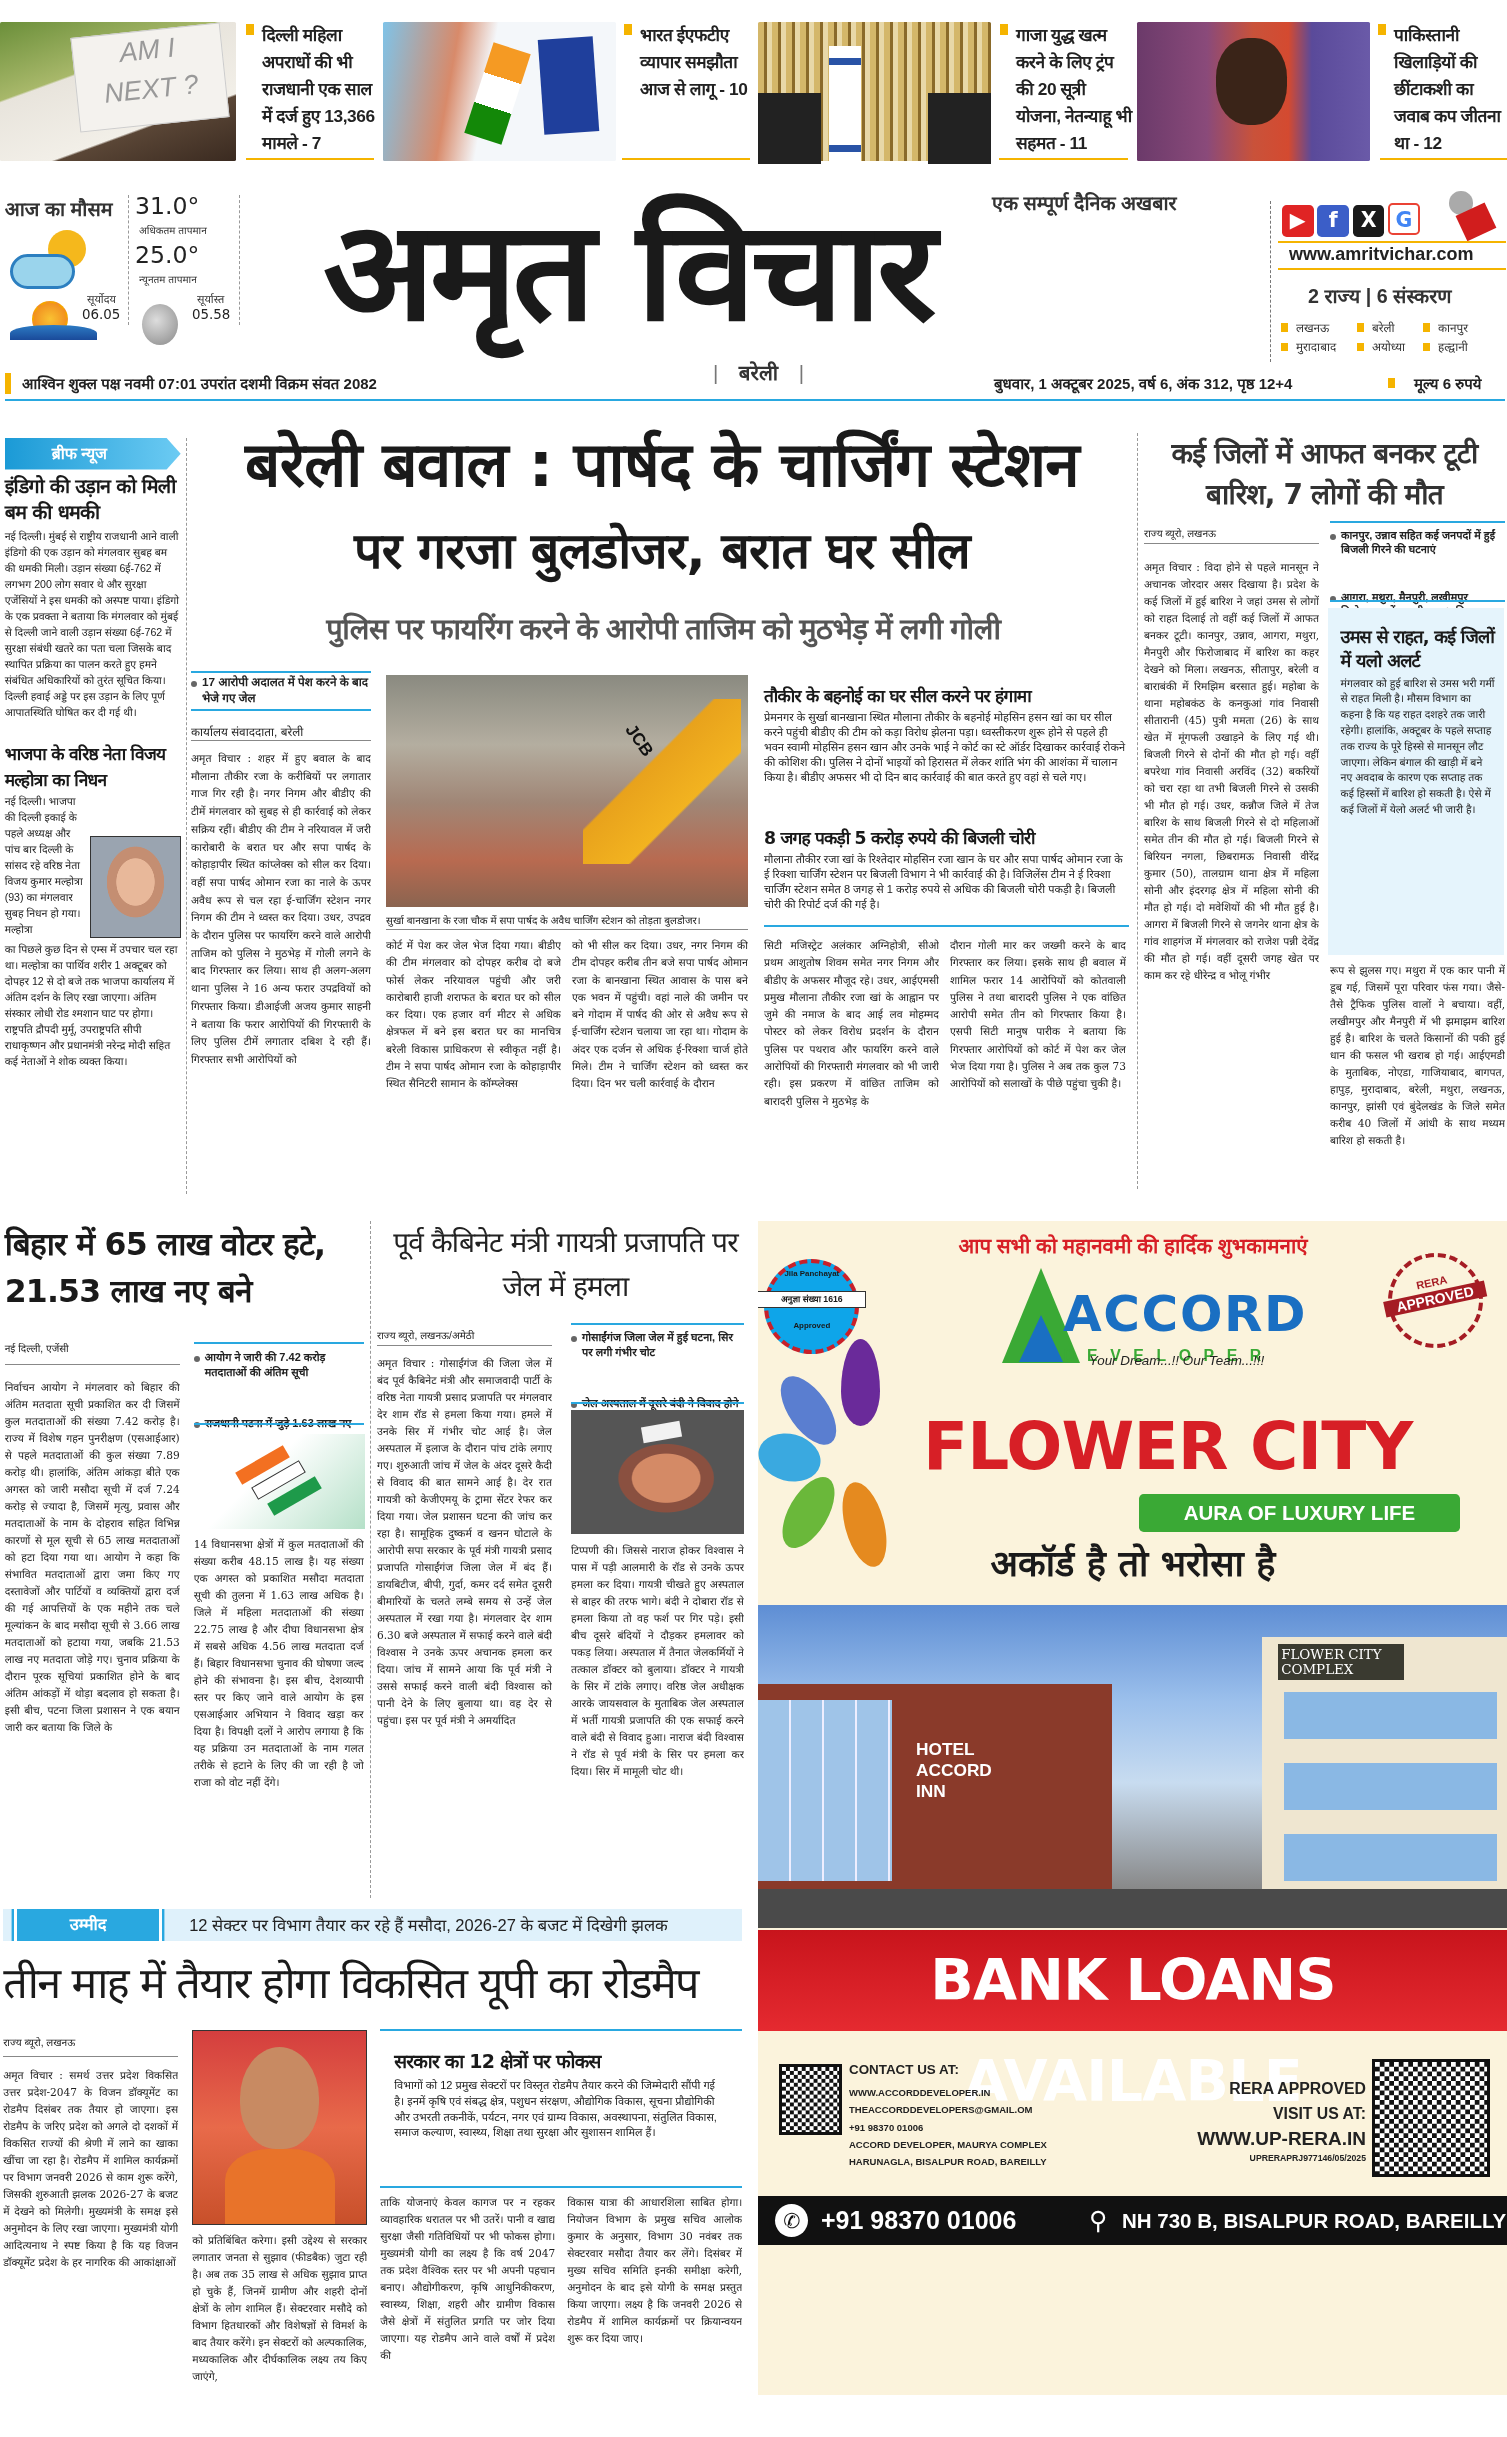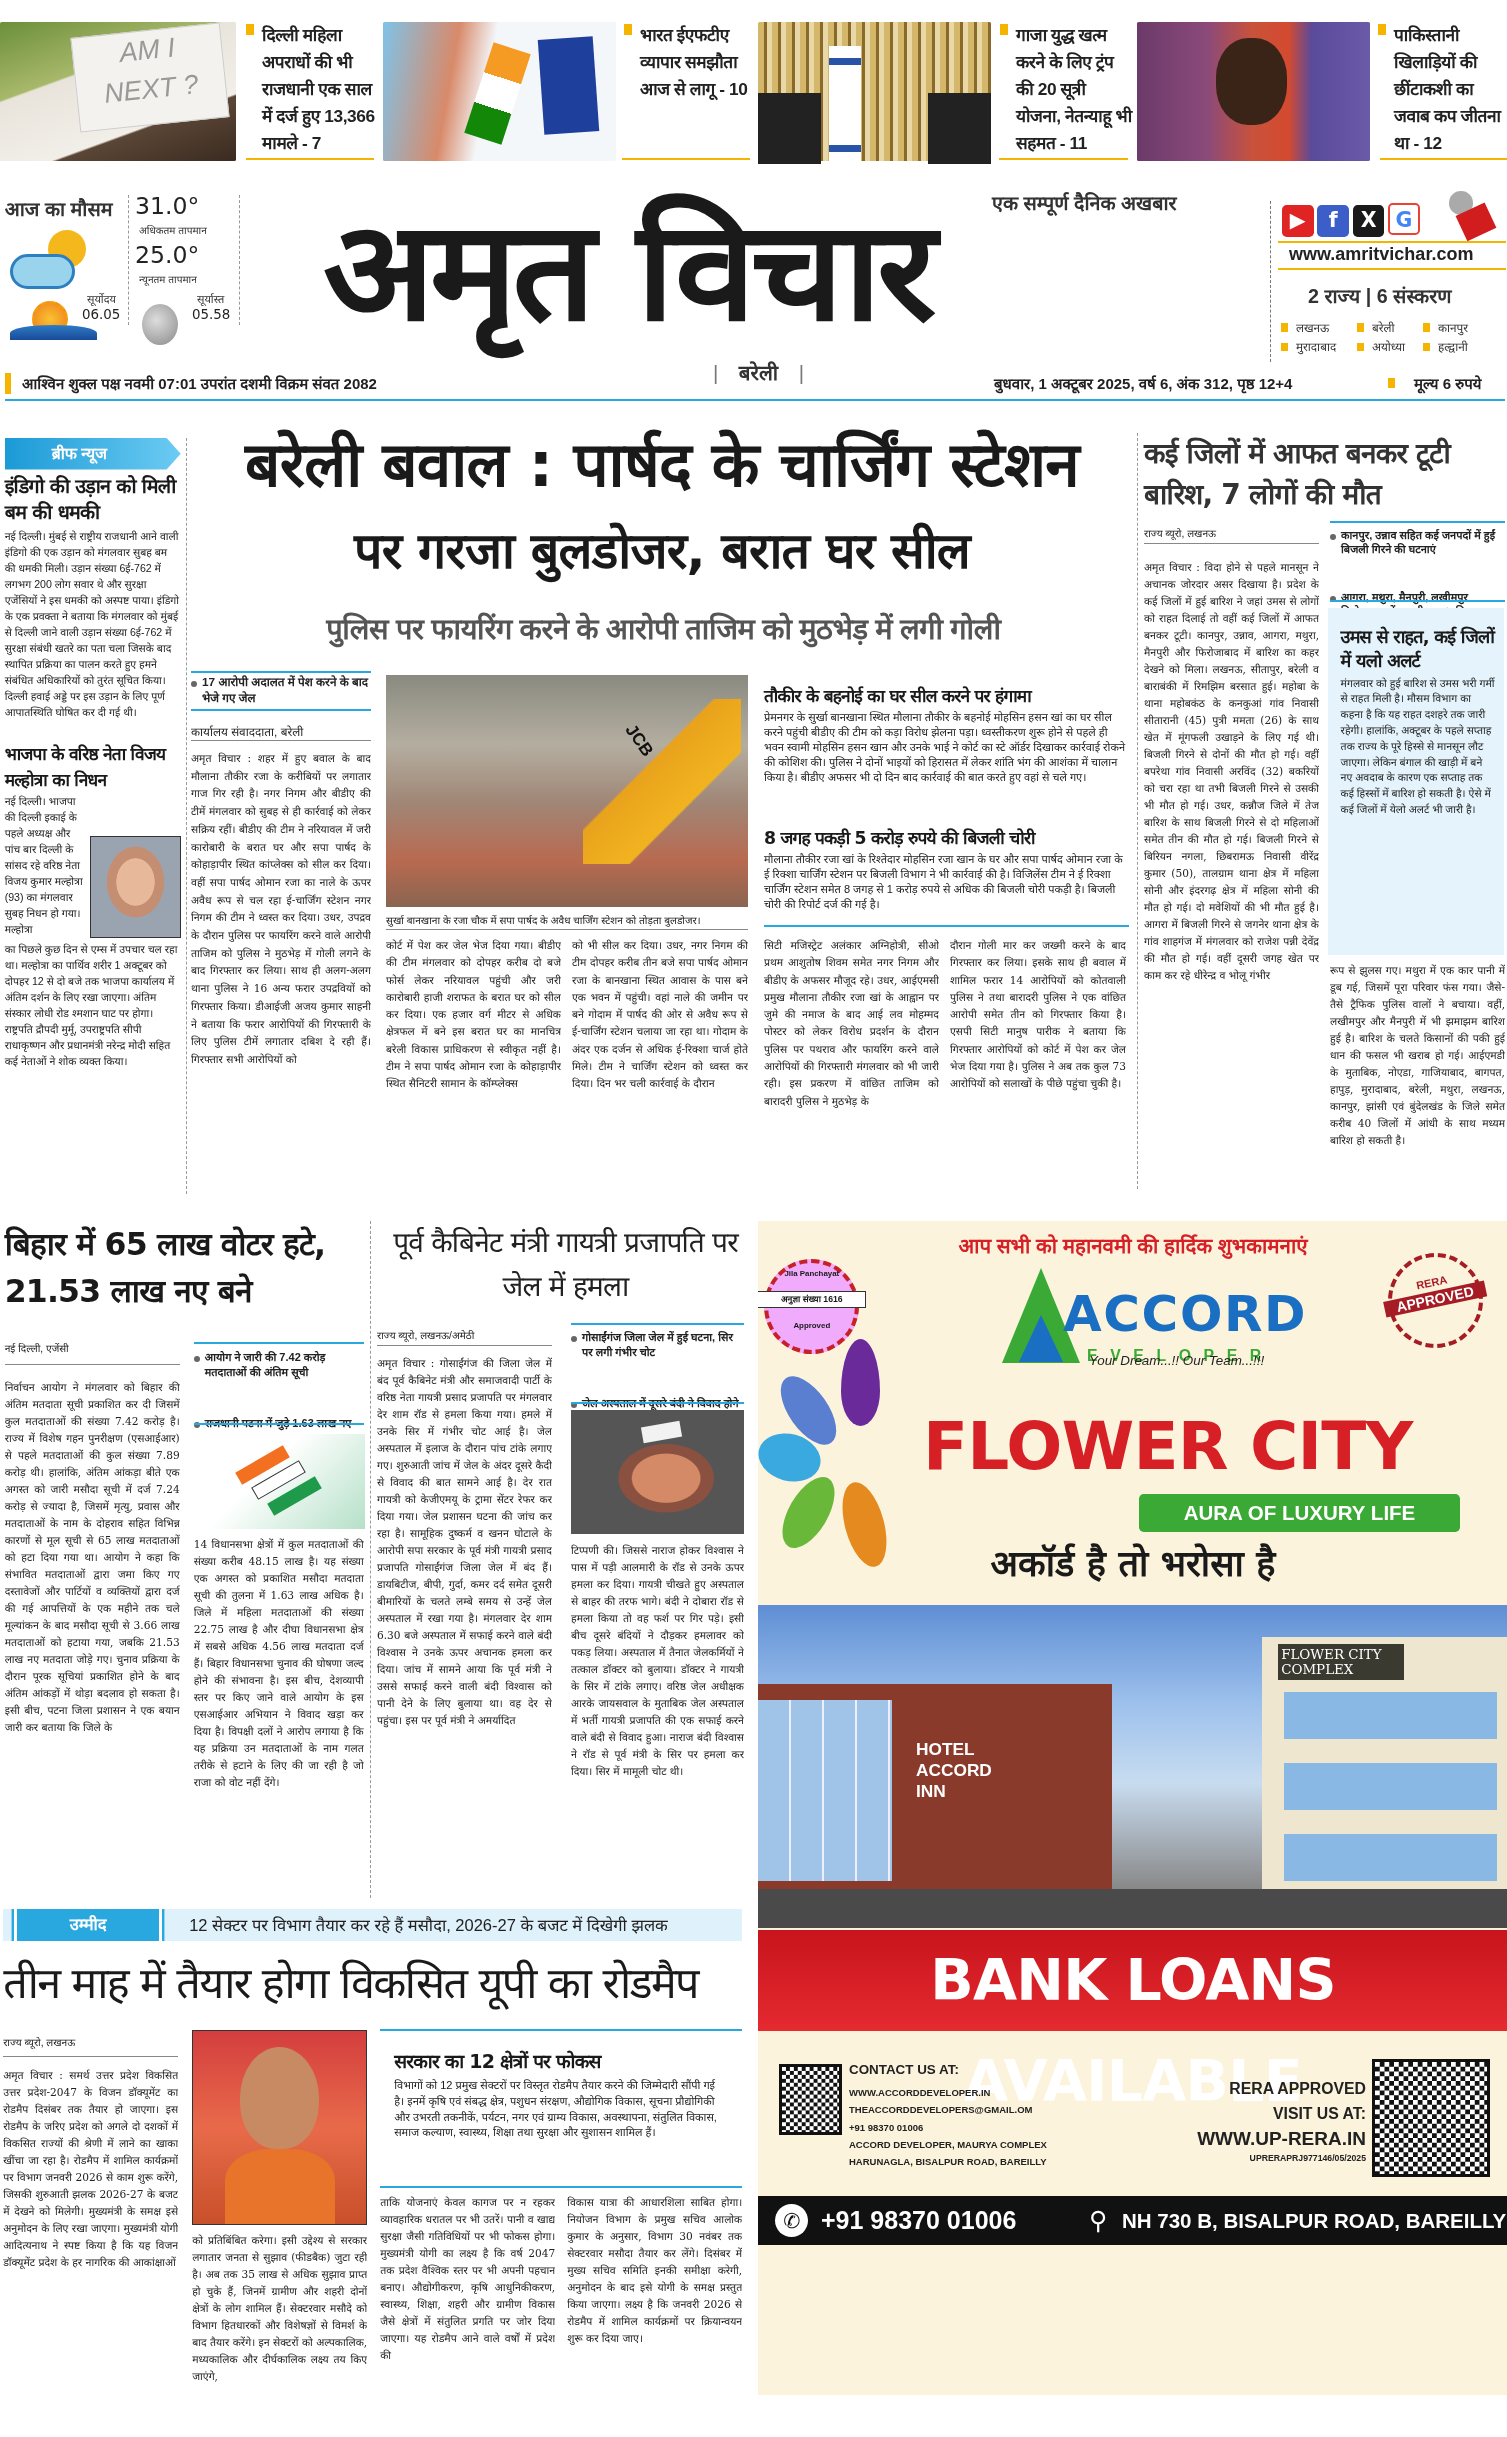--- a/index.html
+++ b/index.html
@@ -163,21 +163,21 @@
   <div class="abs headline" style="left:573px;top:402px;width:369px;font-size:17.3px;line-height:23.6px;font-weight:800">8 जगह पकड़ी 5 करोड़ रुपये की बिजली चोरी</div>
   <div class="abs cond" style="left:573px;top:427px;width:362px;font-size:11px;line-height:15px">मौलाना तौकीर रजा खां के रिश्तेदार मोहसिन रजा खान के घर और सपा पार्षद ओमान रजा के ई रिक्शा चार्जिंग स्टेशन पर बिजली विभाग ने भी कार्रवाई की है। विजिलेंस टीम ने ई रिक्शा चार्जिंग स्टेशन समेत 8 जगह से 1 करोड़ रुपये से अधिक की बिजली चोरी पकड़ी है। बिजली चोरी की रिपोर्ट दर्ज की गई है।</div>
   <div class="blue-rule" style="left:573px;top:500px;width:365px"></div>
 
   <div class="abs body" style="left:573px;top:512px;width:175px;height:252px;overflow:hidden;font-size:10.6px;line-height:17.3px"><span>सिटी मजिस्ट्रेट अलंकार अग्निहोत्री, सीओ प्रथम आशुतोष शिवम समेत नगर निगम और बीडीए के अफसर मौजूद रहे। उधर, आईएमसी प्रमुख मौलाना तौकीर रजा खां के आह्वान पर जुमे की नमाज के बाद आई लव मोहम्मद पोस्टर को लेकर विरोध प्रदर्शन के दौरान पुलिस पर पथराव और फायरिंग करने वाले आरोपियों की गिरफ्तारी मंगलवार को भी जारी रही। इस प्रकरण में वांछित ताजिम को बारादरी पुलिस ने मुठभेड़ के</span></div>
   <div class="abs body" style="left:759px;top:512px;width:176px;height:252px;overflow:hidden;font-size:10.6px;line-height:17.3px"><span>दौरान गोली मार कर जख्मी करने के बाद गिरफ्तार कर लिया। इसके साथ ही बवाल में शामिल फरार 14 आरोपियों को कोतवाली पुलिस ने तथा बारादरी पुलिस ने एक वांछित आरोपी समेत तीन को गिरफ्तार किया है। एसपी सिटी मानुष पारीक ने बताया कि गिरफ्तार आरोपियों को कोर्ट में पेश कर जेल भेज दिया गया है। पुलिस ने अब तक कुल 73 आरोपियों को सलाखों के पीछे पहुंचा चुकी है।</span></div>
 </div>
 
 <div class="dot-v" style="left:1137px;top:433px;height:756px"></div>
 <div class="abs" style="left:1144px;top:433px;width:361px;height:764px">
-  <div class="abs headline" style="left:0;top:0;width:361px;font-size:28px;line-height:41px;font-weight:800;color:#333">कई जिलों में आफत बनकर टूटी बारिश, 7 लोगों की मौत</div>
+  <div class="abs headline" style="left:0;top:0;width:361px;text-align:center;font-size:28px;line-height:41px;font-weight:800;color:#333">कई जिलों में आफत बनकर टूटी बारिश, 7 लोगों की मौत</div>
   <div class="abs byline" style="left:0;top:93px;font-size:10.2px">राज्य ब्यूरो, लखनऊ</div>
   <div class="grey-rule" style="left:0;top:110px;width:175px"></div>
   <div class="blue-rule" style="left:186px;top:88px;width:175px"></div>
   <div class="abs bullet" style="left:186px;top:95px;width:175px;font-size:11px;line-height:14px">कानपुर, उन्नाव सहित कई जनपदों में हुईं बिजली गिरने की घटनाएं</div>
   <div class="abs bullet" style="left:186px;top:129px;width:175px;font-size:11px;line-height:14px">आगरा, मथुरा, मैनपुरी, लखीमपुर फिरोजाबाद में जनजीवन प्रभावित</div>
   <div class="blue-rule" style="left:186px;top:167px;width:175px"></div>
   <div class="abs body" style="left:0;top:126px;width:175px;height:630px;overflow:hidden;font-size:10.6px;line-height:17px"><span>अमृत विचार : विदा होने से पहले मानसून ने अचानक जोरदार असर दिखाया है। प्रदेश के कई जिलों में हुई बारिश ने जहां उमस से लोगों को राहत दिलाई तो वहीं कई जिलों में आफत बनकर टूटी। कानपुर, उन्नाव, आगरा, मथुरा, मैनपुरी और फिरोजाबाद में बारिश का कहर देखने को मिला। लखनऊ, सीतापुर, बरेली व बाराबंकी में रिमझिम बरसात हुई। महोबा के थाना महोबकंठ के कनकुआं गांव निवासी सीतारानी (45) पुत्री ममता (26) के साथ खेत में मूंगफली उखाड़ने के लिए गई थी। बिजली गिरने से दोनों की मौत हो गई। वहीं बपरेथा गांव निवासी अरविंद (32) बकरियों को चरा रहा था तभी बिजली गिरने से उसकी भी मौत हो गई। उधर, कन्नौज जिले में तेज बारिश के साथ बिजली गिरने से दो महिलाओं समेत तीन की मौत हो गई। बिजली गिरने से बिरियन नगला, छिबरामऊ निवासी वीरेंद्र कुमार (50), तालग्राम थाना क्षेत्र में महिला सोनी और इंदरगढ़ क्षेत्र में महिला सोनी की मौत हो गई। दो मवेशियों की भी मौत हुई है। आगरा में बिजली गिरने से जगनेर थाना क्षेत्र के गांव शाहगंज में मंगलवार को राजेश पन्नी देवेंद्र की मौत हो गई। वहीं दूसरी जगह खेत पर काम कर रहे धीरेन्द्र व भोलू गंभीर</span></div>
 
   <div class="abs" style="left:184px;top:175px;width:176px;height:347px;background:#e5f4fc;padding:17.3px 7.9px 0 12.6px">
     <div class="headline" style="font-size:18px;line-height:23.6px;font-weight:800">उमस से राहत, कई जिलों में यलो अलर्ट</div>
@@ -236,21 +236,21 @@
   <div class="abs cond" style="left:391px;top:169px;width:331px;font-size:11px;line-height:15.8px">विभागों को 12 प्रमुख सेक्टरों पर विस्तृत रोडमैप तैयार करने की जिम्मेदारी सौंपी गई है। इनमें कृषि एवं संबद्ध क्षेत्र, पशुधन संरक्षण, औद्योगिक विकास, सूचना प्रौद्योगिकी और उभरती तकनीकें, पर्यटन, नगर एवं ग्राम्य विकास, अवस्थापना, संतुलित विकास, समाज कल्याण, स्वास्थ्य, शिक्षा तथा सुरक्षा और सुशासन शामिल हैं।</div>
   <div class="blue-rule" style="left:377px;top:277px;width:362px"></div>
   <div class="abs body" style="left:189px;top:323px;width:175px;height:181px;overflow:hidden;font-size:10.6px;line-height:17px"><span>को प्रतिबिंबित करेगा। इसी उद्देश्य से सरकार लगातार जनता से सुझाव (फीडबैक) जुटा रही है। अब तक 35 लाख से अधिक सुझाव प्राप्त हो चुके हैं, जिनमें ग्रामीण और शहरी दोनों क्षेत्रों के लोग शामिल हैं। सेक्टरवार मसौदे को विभाग हितधारकों और विशेषज्ञों से विमर्श के बाद तैयार करेंगे। इन सेक्टरों को अल्पकालिक, मध्यकालिक और दीर्घकालिक लक्ष्य तय किए जाएंगे,</span></div>
   <div class="abs body" style="left:377px;top:285px;width:175px;height:221px;overflow:hidden;font-size:10.6px;line-height:17px"><span>ताकि योजनाएं केवल कागज पर न रहकर व्यावहारिक धरातल पर भी उतरें। पानी व खाद्य सुरक्षा जैसी गतिविधियों पर भी फोकस होगा। मुख्यमंत्री योगी का लक्ष्य है कि वर्ष 2047 तक प्रदेश वैश्विक स्तर पर भी अपनी पहचान बनाए। औद्योगीकरण, कृषि आधुनिकीकरण, स्वास्थ्य, शिक्षा, शहरी और ग्रामीण विकास जैसे क्षेत्रों में संतुलित प्रगति पर जोर दिया जाएगा। यह रोडमैप आने वाले वर्षों में प्रदेश की</span></div>
   <div class="abs body" style="left:564px;top:285px;width:175px;height:221px;overflow:hidden;font-size:10.6px;line-height:17px"><span>विकास यात्रा की आधारशिला साबित होगा। नियोजन विभाग के प्रमुख सचिव आलोक कुमार के अनुसार, विभाग 30 नवंबर तक सेक्टरवार मसौदा तैयार कर लेंगे। दिसंबर में मुख्य सचिव समिति इनकी समीक्षा करेगी, अनुमोदन के बाद इसे योगी के समक्ष प्रस्तुत किया जाएगा। लक्ष्य है कि जनवरी 2026 से रोडमैप में शामिल कार्यक्रमों पर क्रियान्वयन शुरू कर दिया जाए।</span></div>
 </div>
 
 <div class="ad">
   <div class="abs cond" style="left:0;top:9.5px;width:750px;text-align:center;font-size:20.5px;font-weight:700;color:#d71f26">आप सभी को महानवमी की हार्दिक शुभकामनाएं</div>
 
-  <div class="abs" style="left:6.3px;top:38px;width:95px;height:95px;border-radius:50%;background:#f0abfc;border:4.7px dashed #c8202a;text-align:center">
+  <div class="abs" style="left:6.3px;top:38px;width:95px;height:95px;border-radius:50%;background:#0ea5e9;border:4.7px dashed #c8202a;text-align:center">
     <div class="cond" style="font-size:7.9px;font-weight:700;margin-top:6.3px">Jila Panchayat</div>
     <div class="cond" style="font-size:8.7px;font-weight:700;background:#fff;border:0.8px solid #333;margin:12.6px -11px 0;padding:1.6px">अनुज्ञा संख्या 1616</div>
     <div class="cond" style="font-size:7.9px;font-weight:700;margin-top:12.6px">Approved</div>
   </div>
   <div class="abs" style="left:630px;top:31.5px;width:95px;height:95px;border-radius:50%;border:4.7px dashed #a51c24;text-align:center;color:#a51c24;font-family:'Liberation Sans',sans-serif;font-weight:700;transform:rotate(-12deg)">
     <div style="font-size:11px;margin-top:19px">RERA</div>
     <div style="font-size:14px;background:#a51c24;color:#fff;margin:3.2px -7.9px 0">APPROVED</div>
   </div>
 
   <div class="abs" style="left:244px;top:47px;width:284px;height:110px">

